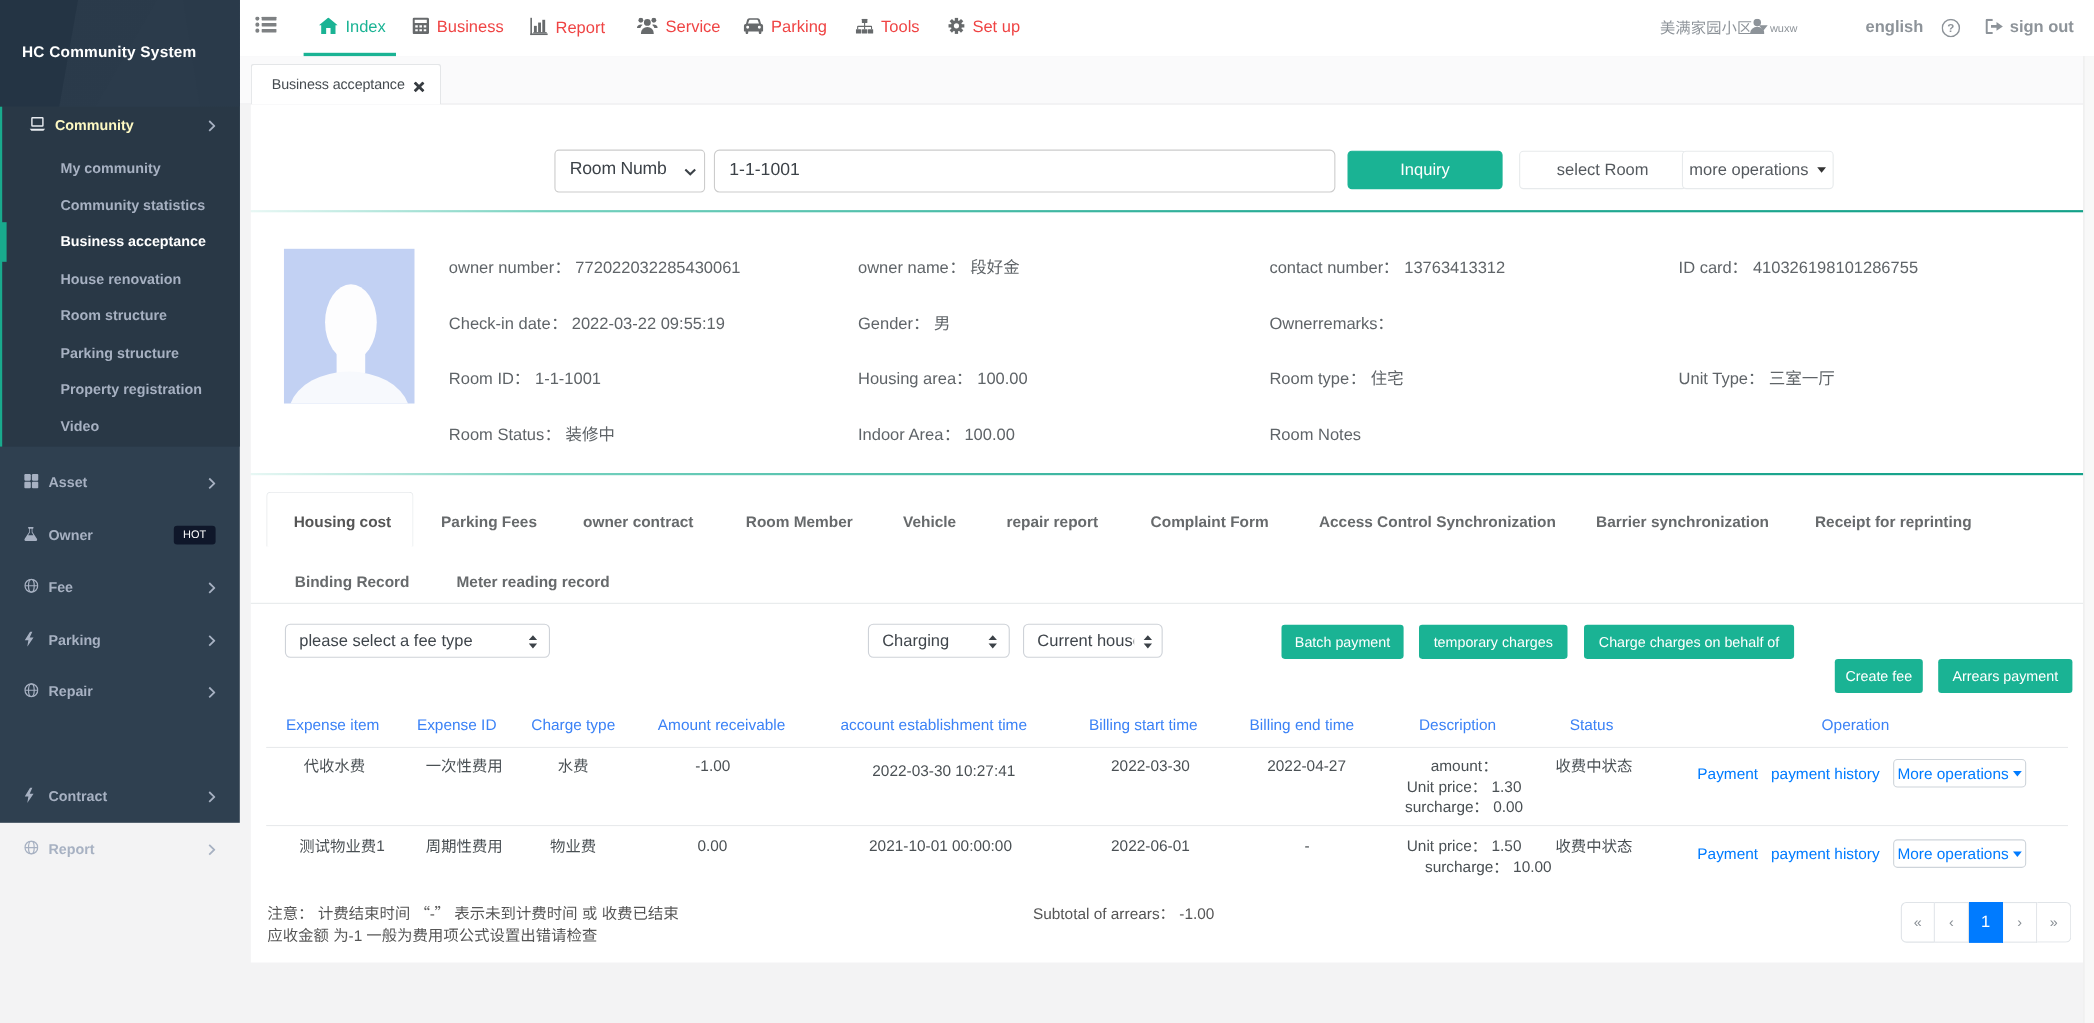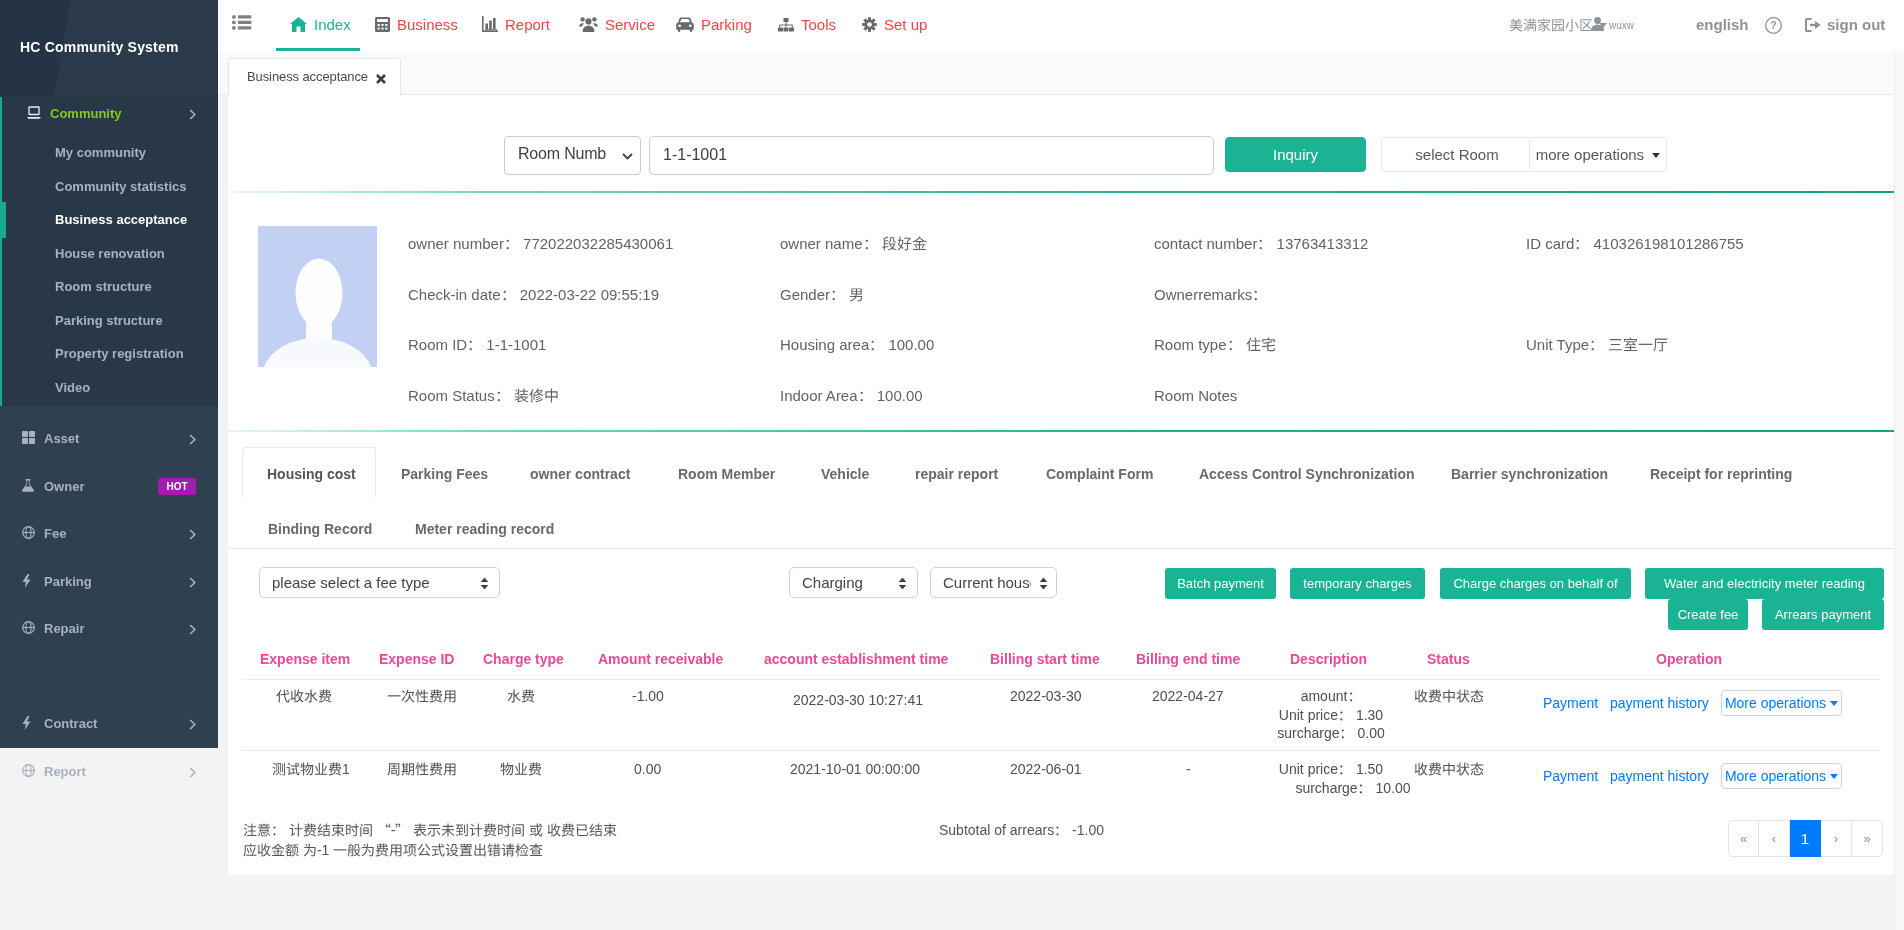--- a/index.html
+++ b/index.html
@@ -14,21 +14,21 @@
  background:linear-gradient(100deg,#243444 0 30%,rgba(0,0,0,0) 30.4%),linear-gradient(261deg,#2a3a4a 0 22%,rgba(0,0,0,0) 22.4%),linear-gradient(120deg,rgba(42,58,74,.8) 0 52%,rgba(0,0,0,0) 52.4%),#2b3b4b}
 #sidehead .t{position:absolute;left:20px;top:39px;color:#fff;font-size:14px;letter-spacing:0.2px;font-weight:bold}
 .mblock{position:absolute;left:0;top:97px;width:218px;height:309px;background:#293846;border-left:2px solid #19aa8d}
 .mitem{position:absolute;left:0;width:218px;height:33px;color:#a7b1c2;font-size:13px;font-weight:bold}
 .mitem .ic{position:absolute;left:22px;top:9px}
 .mitem .tx{position:absolute;left:44px;top:9px}
 .mitem .ch{position:absolute;right:22px;top:11px}
 .sub{position:absolute;left:55px;color:#a7b1c2;font-size:13px;font-weight:bold;white-space:nowrap}
 .sub.on{color:#fff;font-weight:bold}
 .smark{position:absolute;left:0;width:6px;height:36px;background:#19aa8d}
-.hot{position:absolute;left:158px;top:8px;width:38px;height:17px;background:#a21caf;color:#fff;font-size:10px;font-weight:bold;text-align:center;line-height:17px;border-radius:3px}
+.hot{position:absolute;left:158px;top:8px;width:38px;height:17px;background:#0f172a;color:#fff;font-size:10px;font-weight:normal;text-align:center;line-height:17px;border-radius:3px}
 
 #nav{position:absolute;left:218px;top:0;width:1686px;height:51px;background:#fff;z-index:4}
 .nitem{position:absolute;top:16px;font-size:15px;color:#ef4444;white-space:nowrap}
 .nic{vertical-align:-2px;margin-right:7px}
 .nitem.act{color:#1ab394}
 #navline{position:absolute;left:276px;top:48px;width:84px;height:3px;background:#1ab394;z-index:5}
 .rgray{color:#8d9399}
 
 #tabbar{position:absolute;left:218px;top:51px;width:1676px;height:44px;background:#fafafb;border-bottom:1px solid #ededee;z-index:3}
 #thetab{position:absolute;left:10px;top:7px;width:173px;height:37px;background:#fff;border:1px solid #e4e6e8;border-bottom:none;border-radius:3px 3px 0 0;font-size:14px;color:#454b50}
@@ -46,21 +46,21 @@
 .lab{position:absolute;white-space:nowrap;color:#5f6468;font-size:15px}
 
 .tab2{position:absolute;white-space:nowrap;color:#676a6c;font-size:14px;font-weight:bold}
 #acttab{position:absolute;left:14px;top:352px;width:134px;height:50px;background:#fff;border:1px solid #e7eaec;border-bottom:none;border-radius:4px 4px 0 0}
 #tabsline{position:absolute;left:0;top:453px;width:1666px;height:1px;background:#e7eaec}
 
 .fsel{position:absolute;border:1px solid #ced2d8;border-radius:5px;background:#fff;color:#3f454b;font-size:15px;height:31px}
 .fsel .tx{position:absolute;left:12px;top:6px;white-space:nowrap}
 .gbtn{position:absolute;height:31px;background:#1ab394;color:#fff;font-size:13px;border-radius:3px;text-align:center;line-height:31px;white-space:nowrap}
 
-.th{position:absolute;font-weight:bold;color:#ec4899;font-size:14px;white-space:nowrap}
+.th{position:absolute;font-weight:normal;color:#3b82f6;font-size:14px;white-space:nowrap}
 .td{position:absolute;color:#4a5054;font-size:14px;white-space:nowrap}
 .hr{position:absolute;left:14px;width:1638px;height:1px;background:#e8eaec}
 .link{position:absolute;color:#007bff;font-size:14px;white-space:nowrap}
 .mop{position:absolute;width:121px;height:26px;border:1px solid #ced4da;border-radius:4px;background:#fff;color:#007bff;font-size:14px;text-align:center;line-height:24px}
 .caret{display:inline-block;width:0;height:0;border-left:4px solid transparent;border-right:4px solid transparent;border-top:5px solid currentColor;vertical-align:2px;margin-left:4px}
 
 #pag{position:absolute;left:1500px;top:725px;height:37px;display:flex}
 #pag .pc{width:31px;height:37px;border:1px solid #e0e4e8;border-left:none;background:#fff;color:#8a9096;font-size:13px;text-align:center;line-height:35px}
 #pag .pc:first-child{border-left:1px solid #e0e4e8;border-radius:5px 0 0 5px}
 #pag .pc:last-child{border-radius:0 5px 5px 0}
@@ -73,21 +73,21 @@
  <div id="sidehead">
       <div class="t">HC Community System</div>
     </div>
  <div class="mblock"></div>
 
  <div class="mitem" style="top:97px">
    <span class="ic" style="left:26px"><svg width="16" height="14" viewBox="0 0 16 14" fill="none" stroke="#e8ecf1" stroke-width="1.3">
           <rect x="3" y="1" width="10" height="7.5" rx="0.5"></rect>
           <path d="M1 11 L15 11 L13.5 12.8 L2.5 12.8 Z" fill="#e8ecf1" stroke="none"></path>
         </svg></span>
-   <span class="tx" style="left:50px;color:#84cc16">Community</span>
+   <span class="tx" style="left:50px;color:#fef9c3">Community</span>
    <span class="ch"><svg width="7" height="11" viewBox="0 0 7 11">
           <path d="M1.2 1 L5.8 5.5 L1.2 10" fill="none" stroke="#a7b1c2" stroke-width="1.6"></path>
         </svg></span>
  </div>
  <div class="sub" style="top:145px">My community</div>
  <div class="sub" style="top:179px">Community statistics</div>
  <div class="smark" style="top:202px"></div>
  <div class="sub on" style="top:212px">Business acceptance</div>
  <div class="sub" style="top:246px">House renovation</div>
  <div class="sub" style="top:279px">Room structure</div>
@@ -381,21 +381,20 @@
     </div>
  <div class="fsel" style="left:702px;top:472px;width:127px;overflow:hidden">
       <span class="tx" style="width:88px;overflow:hidden">Current household</span>
       <svg style="position:absolute;right:8px;top:9px" width="9" height="14" viewBox="0 0 9 14">
         <path d="M4.5 0.4 L8.3 4.9 L0.7 4.9 Z M4.5 12.6 L8.3 8.1 L0.7 8.1 Z" fill="#3c4248"></path>
       </svg>
     </div>
  <div class="gbtn" style="left:937px;top:473px;width:111px">Batch payment</div>
  <div class="gbtn" style="left:1062px;top:473px;width:135px">temporary charges</div>
  <div class="gbtn" style="left:1212px;top:473px;width:191px">Charge charges on behalf of</div>
- <div class="gbtn" style="left:1417px;top:473px;width:239px">Water and electricity meter reading</div>
  <div class="gbtn" style="left:1440px;top:504px;width:80px">Create fee</div>
  <div class="gbtn" style="left:1534px;top:504px;width:122px">Arrears payment</div>
 
  <div class="th" style="left:32px;top:556px">Expense item</div>
  <div class="th" style="left:151px;top:556px">Expense ID</div>
  <div class="th" style="left:255px;top:556px">Charge type</div>
  <div class="th" style="left:370px;top:556px">Amount receivable</div>
  <div class="th" style="left:536px;top:556px">account establishment time</div>
  <div class="th" style="left:762px;top:556px">Billing start time</div>
  <div class="th" style="left:908px;top:556px">Billing end time</div>

